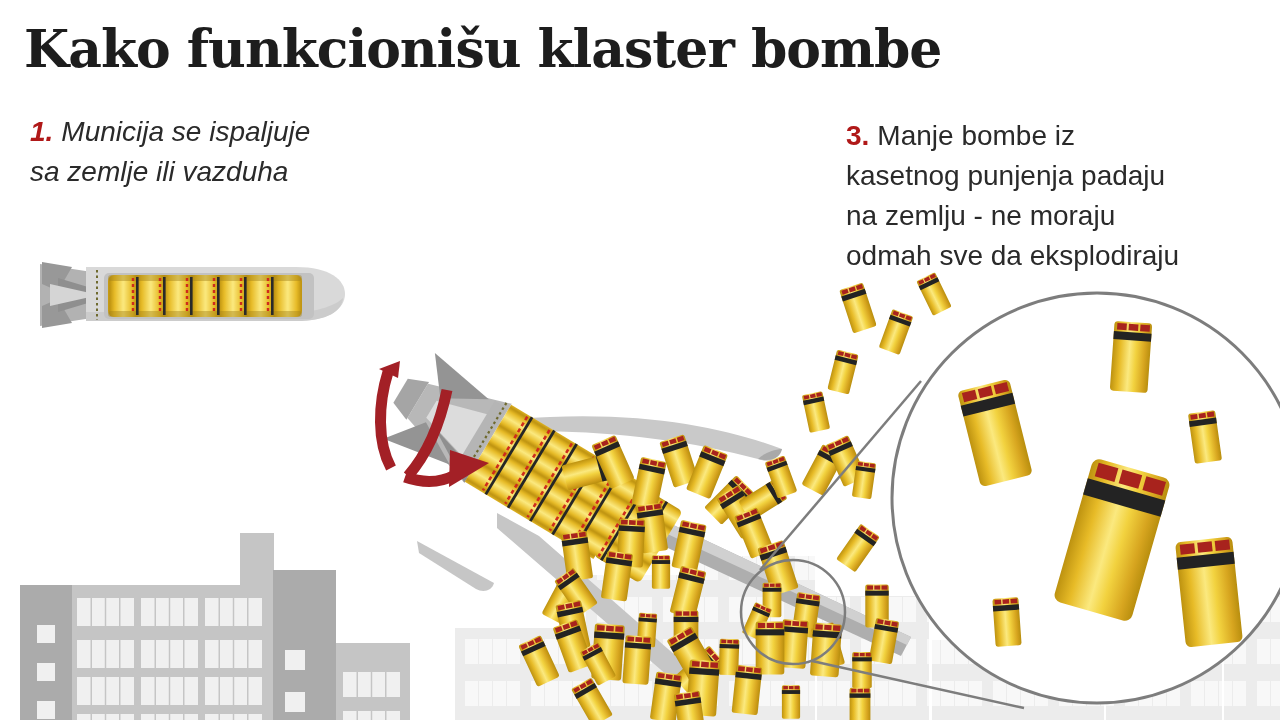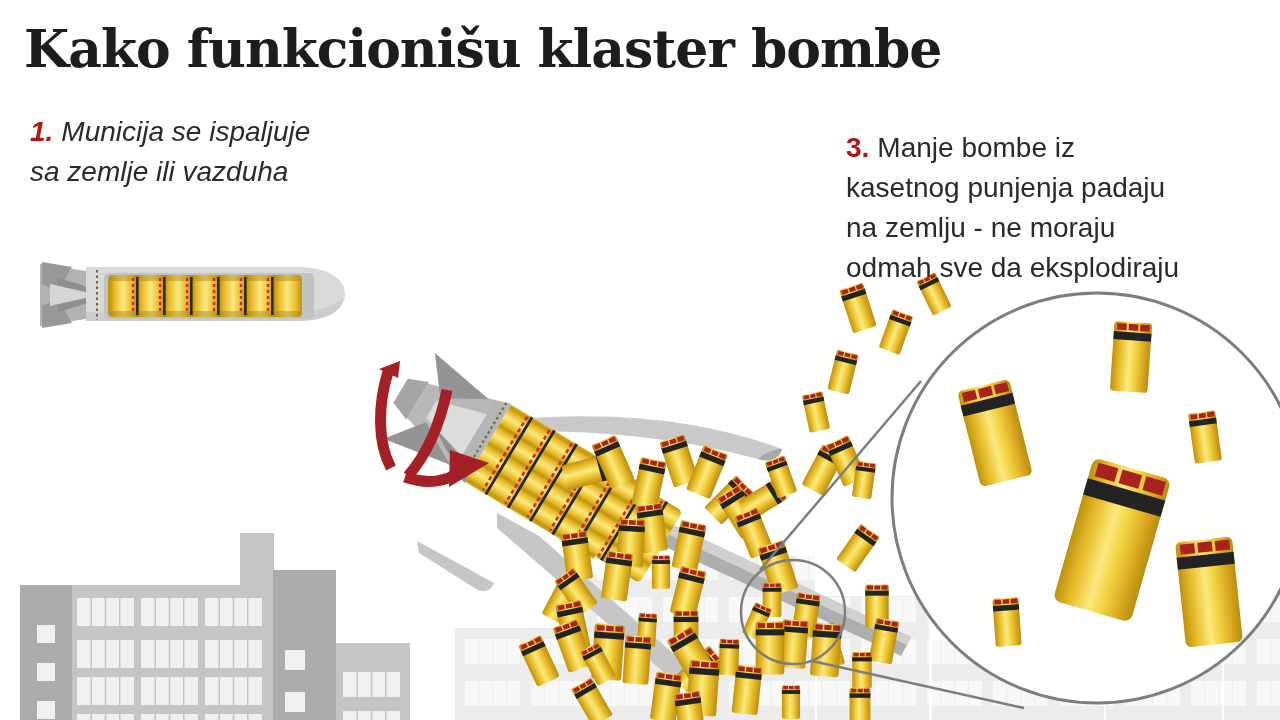--- a/index.html
+++ b/index.html
@@ -6,21 +6,21 @@
   #canvas{position:relative;width:1280px;height:720px;overflow:hidden;background:#ffffff;
           font-family:"Liberation Sans",sans-serif;}
   #title{position:absolute;left:24px;top:18px;width:1000px;
          font-family:"DejaVu Serif","Liberation Serif",serif;font-weight:700;
          font-size:52px;letter-spacing:-1px;color:#1d1d1d;}
   .step{position:absolute;font-size:28px;line-height:40px;color:#2a2a2a;margin:0;}
   .step .num{font-weight:700;color:#b01818;margin-right:8px;}
   .step .txt{white-space:pre-line;}
   #step1{left:30px;top:112px;width:420px;font-style:italic;}
   #step2{left:458px;top:116px;width:430px;}
-  #step3{left:846px;top:128px;width:434px;}
+  #step3{left:846px;top:116px;width:434px;}
   #scene{position:absolute;left:0;top:0;}
 </style>
 </head>
 <body>
 
 <div id="canvas">
 
   <svg id="scene" width="1280" height="720" viewBox="0 0 1280 720">
     <defs>
       <linearGradient id="gY" x1="0" y1="0" x2="1" y2="0">

